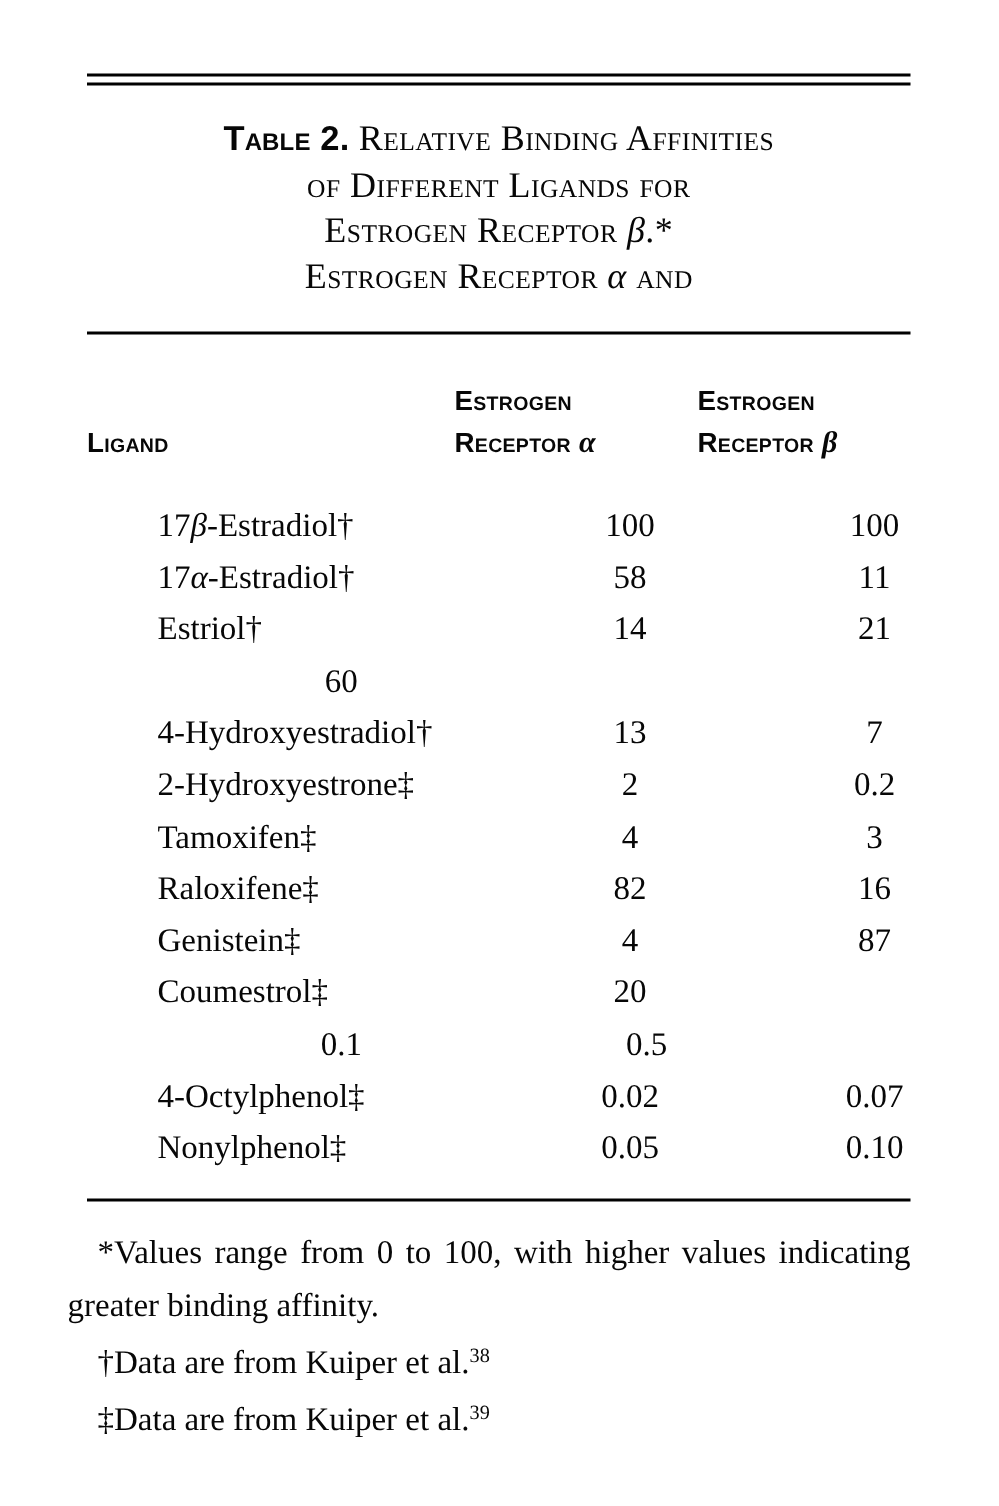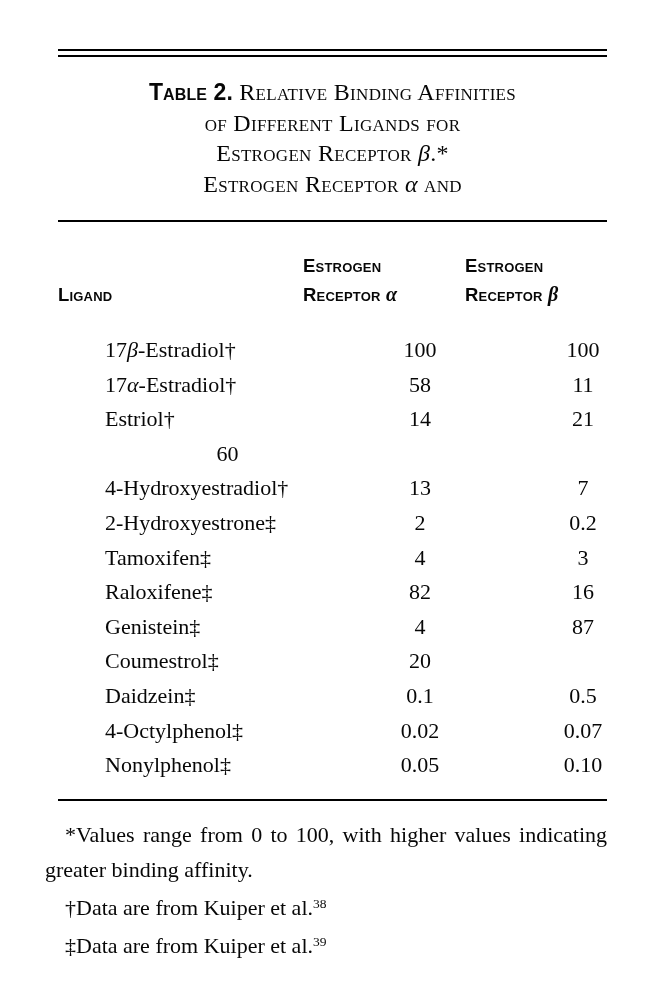--- a/index.html
+++ b/index.html
@@ -154,21 +154,20 @@
       <div class="trow">
         <div class="greekify">Genistein‡</div>
         <div class="c-num">4</div>
         <div class="c-num col-beta">87</div>
       </div>
       <div class="trow">
         <div class="greekify">Coumestrol‡</div>
         <div class="c-num">20</div>
       </div>
       <div class="trow">
-        <div class="greekify">Daidzein‡</div>
         <div class="c-num">0.1</div>
         <div class="c-num col-beta">0.5</div>
       </div>
       <div class="trow">
         <div class="greekify">4-Octylphenol‡</div>
         <div class="c-num">0.02</div>
         <div class="c-num col-beta">0.07</div>
       </div>
       <div class="trow">
         <div class="greekify">Nonylphenol‡</div>

